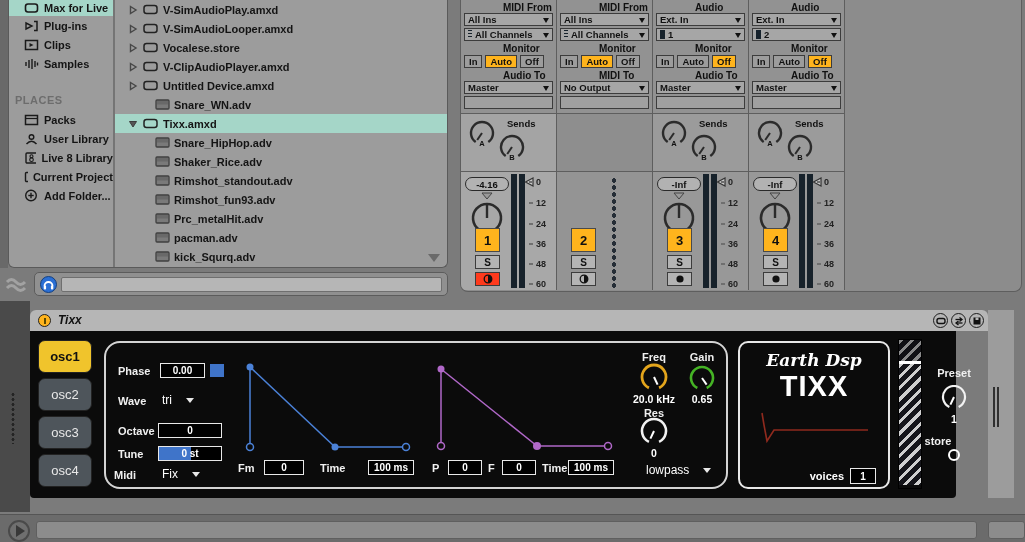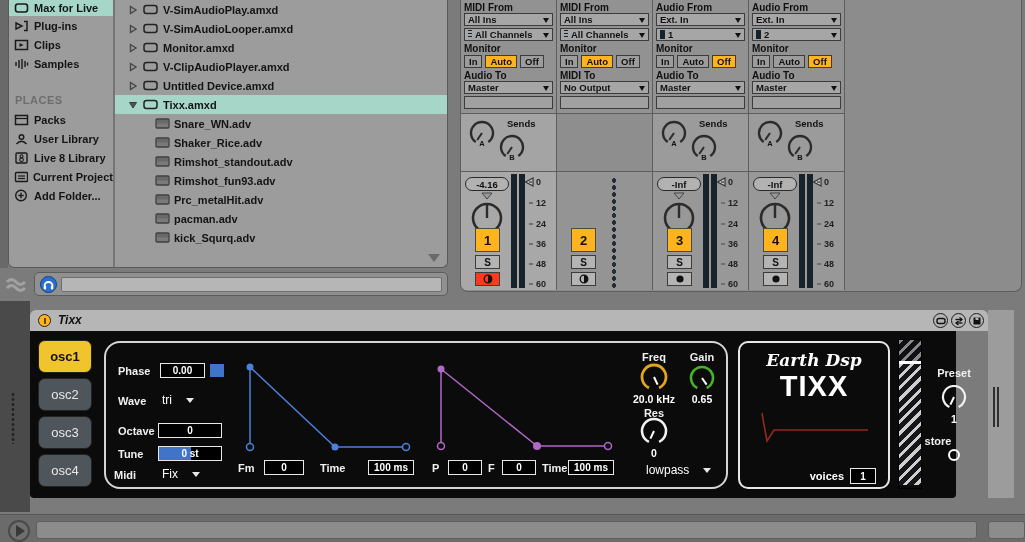--- a/index.html
+++ b/index.html
@@ -5,21 +5,21 @@
   *{margin:0;padding:0;box-sizing:border-box;font-family:"Liberation Sans",sans-serif;}
   html,body{width:1025px;height:542px;}
   body{position:relative;background:#7b7b7b;overflow:hidden;}
   .abs{position:absolute;}
 
   
   #left-edge{position:absolute;left:0;top:0;width:8px;height:268px;background:#696969;}
   #browser{position:absolute;left:8px;top:0;width:440px;height:268px;background:#9c9c9c;
     border:1px solid #5a5a5a;border-top:none;border-radius:0 0 6px 6px;overflow:hidden;}
   #sidebar{position:absolute;left:0;top:0;width:104px;height:100%;}
-  .side-row{height:19px;display:flex;align-items:center;gap:5px;padding-left:5px;
+  .side-row{height:19px;display:flex;align-items:center;gap:5px;padding-left:15px;
     font-size:11px;font-weight:bold;color:#141414;white-space:nowrap;}
   .side-row.sel{background:#a5d6c8;height:16px;}
   .places-hdr{height:19px;line-height:19px;padding-left:6px;font-size:11px;font-weight:bold;
     color:#6d6d6d;letter-spacing:.5px;margin-top:18px;}
   #filelist{position:absolute;left:104px;top:0;right:0;height:100%;border-left:2px solid #757575;padding-top:0;}
   .file-row{height:19px;display:flex;align-items:center;gap:4px;font-size:11px;font-weight:bold;color:#141414;white-space:nowrap;}
   .file-row .lead{width:12px;margin-left:12px;display:flex;justify-content:center;}
   .file-row.child{padding-left:40px;}
   .file-row.sel{background:#a5d6c8;}
   #scroll-down{position:absolute;right:6px;bottom:4px;}
@@ -28,21 +28,21 @@
   #preview-wrap{position:absolute;left:34px;top:272px;width:414px;height:24px;background:#909090;
     border:1px solid #5c5c5c;border-radius:5px;}
   #preview-field{position:absolute;left:26px;top:4px;width:381px;height:15px;background:#b6b6b6;
     border:1px solid #6f6f6f;border-radius:2px;}
 
   
   #session{position:absolute;left:460px;top:0;width:562px;height:292px;background:#8c8c8c;
     border:1px solid #5e5e5e;border-top:none;border-radius:0 0 8px 8px;overflow:hidden;}
   .track{position:absolute;top:0;width:96px;height:290px;border-right:1px solid #5e5e5e;}
   .io{height:113px;background:#929292;padding:2px 3px 0 3px;}
-  .io-label{font-size:10px;font-weight:bold;color:#101010;height:11px;line-height:11px;}
+  .io-label{font-size:10px;font-weight:bold;color:#101010;height:11px;line-height:11px;margin-left:39px;}
   .dd{height:13px;border:1px solid #3c3c3c;background:#a6a6a6;display:flex;align-items:center;gap:3px;
     font-size:9.5px;font-weight:bold;color:#111;padding:0 10px 0 3px;margin-bottom:2px;position:relative;overflow:hidden;}
   .dd::after{content:"";position:absolute;right:3px;top:4px;border:3.5px solid transparent;border-top:5px solid #111;}
   .chan-ico{width:4px;height:9px;background:repeating-linear-gradient(#16222c 0 1.5px,#a6a6a6 1.5px 3px);flex:0 0 auto;}
   .in-ico{width:5px;height:9px;background:#16222c;flex:0 0 auto;}
   .mon-row{display:flex;gap:3px;height:13px;margin:1px 0 2px 0;}
   .mon-btn{border:1px solid #3c3c3c;font-size:9.5px;font-weight:bold;color:#111;
     display:flex;align-items:center;justify-content:center;padding:0 4px;background:#9c9c9c;}
   .mon-btn.on{background:#ffb41d;}
   .blank-box{height:13px;border:1px solid #3c3c3c;background:#a0a0a0;margin-top:2px;}
@@ -224,21 +224,21 @@
     </div>
     <div class="file-row">
       <span class="lead">
           <svg width="10" height="10">
             <polygon points="2.5,1.5 8,5 2.5,8.5" fill="none" stroke="#474747" stroke-width="1.4"></polygon>
           </svg>
         </span>
       <svg width="16" height="11">
           <rect x="1" y="1.5" width="13" height="8" rx="2.5" fill="none" stroke="#222" stroke-width="1.5"></rect>
         </svg>
-      <span>Monitor.amxd</span>
+      <span>Vocalese.store</span>
     </div>
     <div class="file-row">
       <span class="lead">
           <svg width="10" height="10">
             <polygon points="2.5,1.5 8,5 2.5,8.5" fill="none" stroke="#474747" stroke-width="1.4"></polygon>
           </svg>
         </span>
       <svg width="16" height="11">
           <rect x="1" y="1.5" width="13" height="8" rx="2.5" fill="none" stroke="#222" stroke-width="1.5"></rect>
         </svg>
@@ -248,37 +248,44 @@
       <span class="lead">
           <svg width="10" height="10">
             <polygon points="2.5,1.5 8,5 2.5,8.5" fill="none" stroke="#474747" stroke-width="1.4"></polygon>
           </svg>
         </span>
       <svg width="16" height="11">
           <rect x="1" y="1.5" width="13" height="8" rx="2.5" fill="none" stroke="#222" stroke-width="1.5"></rect>
         </svg>
       <span>Untitled Device.amxd</span>
     </div>
+    <div class="file-row child">
+      <svg width="15" height="11">
+          <rect x="1" y="1" width="13" height="9" rx="1" fill="#7a7a7a" stroke="#3f3f3f" stroke-width="1.3"></rect>
+          <rect x="2" y="2" width="11" height="3.5" fill="#696969"></rect>
+        </svg>
+      <span>Snare_WN.adv</span>
+    </div>
     <div class="file-row sel">
       <span class="lead">
           <svg width="10" height="10">
             <polygon points="1.5,2.5 8.5,2.5 5,8" fill="#555" stroke="#3c3c3c" stroke-width="1"></polygon>
           </svg>
         </span>
       <svg width="16" height="11">
           <rect x="1" y="1.5" width="13" height="8" rx="2.5" fill="none" stroke="#222" stroke-width="1.5"></rect>
         </svg>
       <span>Tixx.amxd</span>
     </div>
     <div class="file-row child">
       <svg width="15" height="11">
           <rect x="1" y="1" width="13" height="9" rx="1" fill="#7a7a7a" stroke="#3f3f3f" stroke-width="1.3"></rect>
           <rect x="2" y="2" width="11" height="3.5" fill="#696969"></rect>
         </svg>
-      <span>Snare_WN.adv</span>
+      <span>Snare_HipHop.adv</span>
     </div>
     <div class="file-row child">
       <svg width="15" height="11">
           <rect x="1" y="1" width="13" height="9" rx="1" fill="#7a7a7a" stroke="#3f3f3f" stroke-width="1.3"></rect>
           <rect x="2" y="2" width="11" height="3.5" fill="#696969"></rect>
         </svg>
       <span>Shaker_Rice.adv</span>
     </div>
     <div class="file-row child">
       <svg width="15" height="11">

